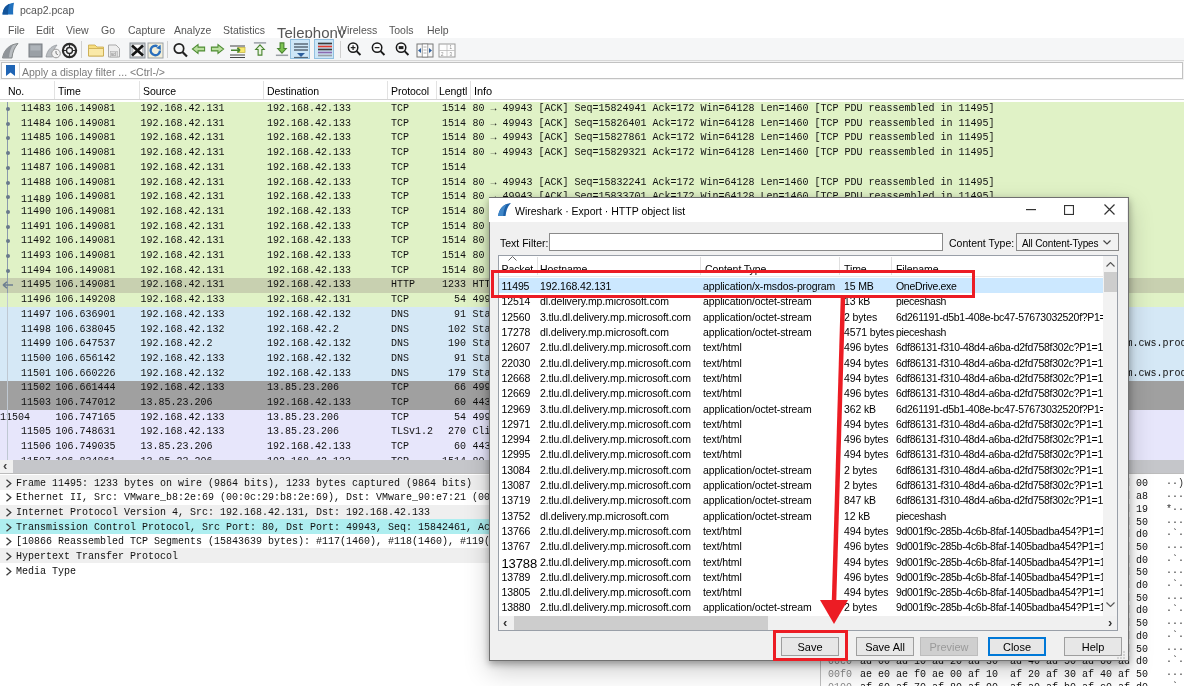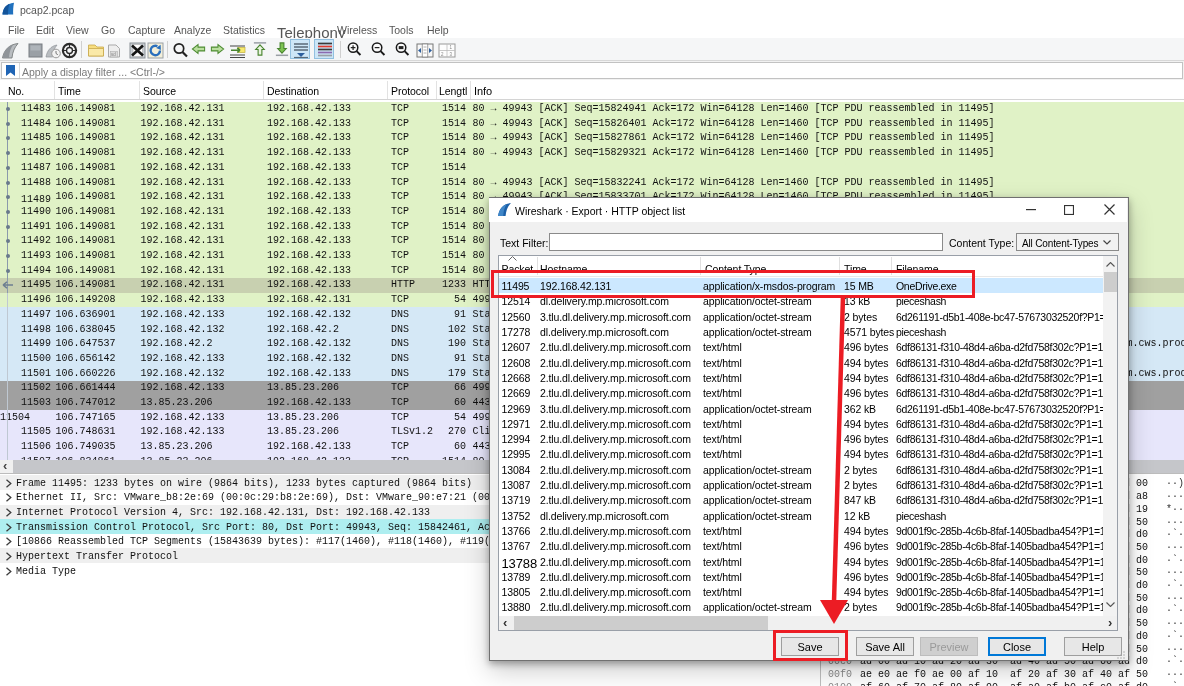--- a/index.html
+++ b/index.html
@@ -541,21 +541,21 @@
 <div class="abs ui" style="left:501.5px;top:326.0px;font-size:10.5px;letter-spacing:-0.12px">17278</div>
 <div class="abs ui" style="left:540px;top:326.0px;font-size:10.5px;letter-spacing:-0.12px">dl.delivery.mp.microsoft.com</div>
 <div class="abs ui" style="left:703px;top:326.0px;font-size:10.5px;letter-spacing:-0.12px">application/octet-stream</div>
 <div class="abs ui" style="left:844px;top:326.0px;font-size:10.5px;letter-spacing:-0.12px">4571 bytes</div>
 <div class="abs ui" style="left:896px;top:326.0px;font-size:10.5px;letter-spacing:-0.3px;width:207px;overflow:hidden;white-space:nowrap">pieceshash</div>
 <div class="abs ui" style="left:501.5px;top:341.3px;font-size:10.5px;letter-spacing:-0.12px">12607</div>
 <div class="abs ui" style="left:540px;top:341.3px;font-size:10.5px;letter-spacing:-0.12px">2.tlu.dl.delivery.mp.microsoft.com</div>
 <div class="abs ui" style="left:703px;top:341.3px;font-size:10.5px;letter-spacing:-0.12px">text/html</div>
 <div class="abs ui" style="left:844px;top:341.3px;font-size:10.5px;letter-spacing:-0.12px">496 bytes</div>
 <div class="abs ui" style="left:896px;top:341.3px;font-size:10.5px;letter-spacing:-0.3px;width:207px;overflow:hidden;white-space:nowrap">6df86131-f310-48d4-a6ba-d2fd758f302c?P1=17</div>
-<div class="abs ui" style="left:501.5px;top:356.6px;font-size:10.5px;letter-spacing:-0.12px">12608</div>
+<div class="abs ui" style="left:501.5px;top:356.6px;font-size:10.5px;letter-spacing:-0.12px">22030</div>
 <div class="abs ui" style="left:540px;top:356.6px;font-size:10.5px;letter-spacing:-0.12px">2.tlu.dl.delivery.mp.microsoft.com</div>
 <div class="abs ui" style="left:703px;top:356.6px;font-size:10.5px;letter-spacing:-0.12px">text/html</div>
 <div class="abs ui" style="left:844px;top:356.6px;font-size:10.5px;letter-spacing:-0.12px">494 bytes</div>
 <div class="abs ui" style="left:896px;top:356.6px;font-size:10.5px;letter-spacing:-0.3px;width:207px;overflow:hidden;white-space:nowrap">6df86131-f310-48d4-a6ba-d2fd758f302c?P1=17</div>
 <div class="abs ui" style="left:501.5px;top:371.9px;font-size:10.5px;letter-spacing:-0.12px">12668</div>
 <div class="abs ui" style="left:540px;top:371.9px;font-size:10.5px;letter-spacing:-0.12px">2.tlu.dl.delivery.mp.microsoft.com</div>
 <div class="abs ui" style="left:703px;top:371.9px;font-size:10.5px;letter-spacing:-0.12px">text/html</div>
 <div class="abs ui" style="left:844px;top:371.9px;font-size:10.5px;letter-spacing:-0.12px">494 bytes</div>
 <div class="abs ui" style="left:896px;top:371.9px;font-size:10.5px;letter-spacing:-0.3px;width:207px;overflow:hidden;white-space:nowrap">6df86131-f310-48d4-a6ba-d2fd758f302c?P1=17</div>
 <div class="abs ui" style="left:501.5px;top:387.2px;font-size:10.5px;letter-spacing:-0.12px">12669</div>

